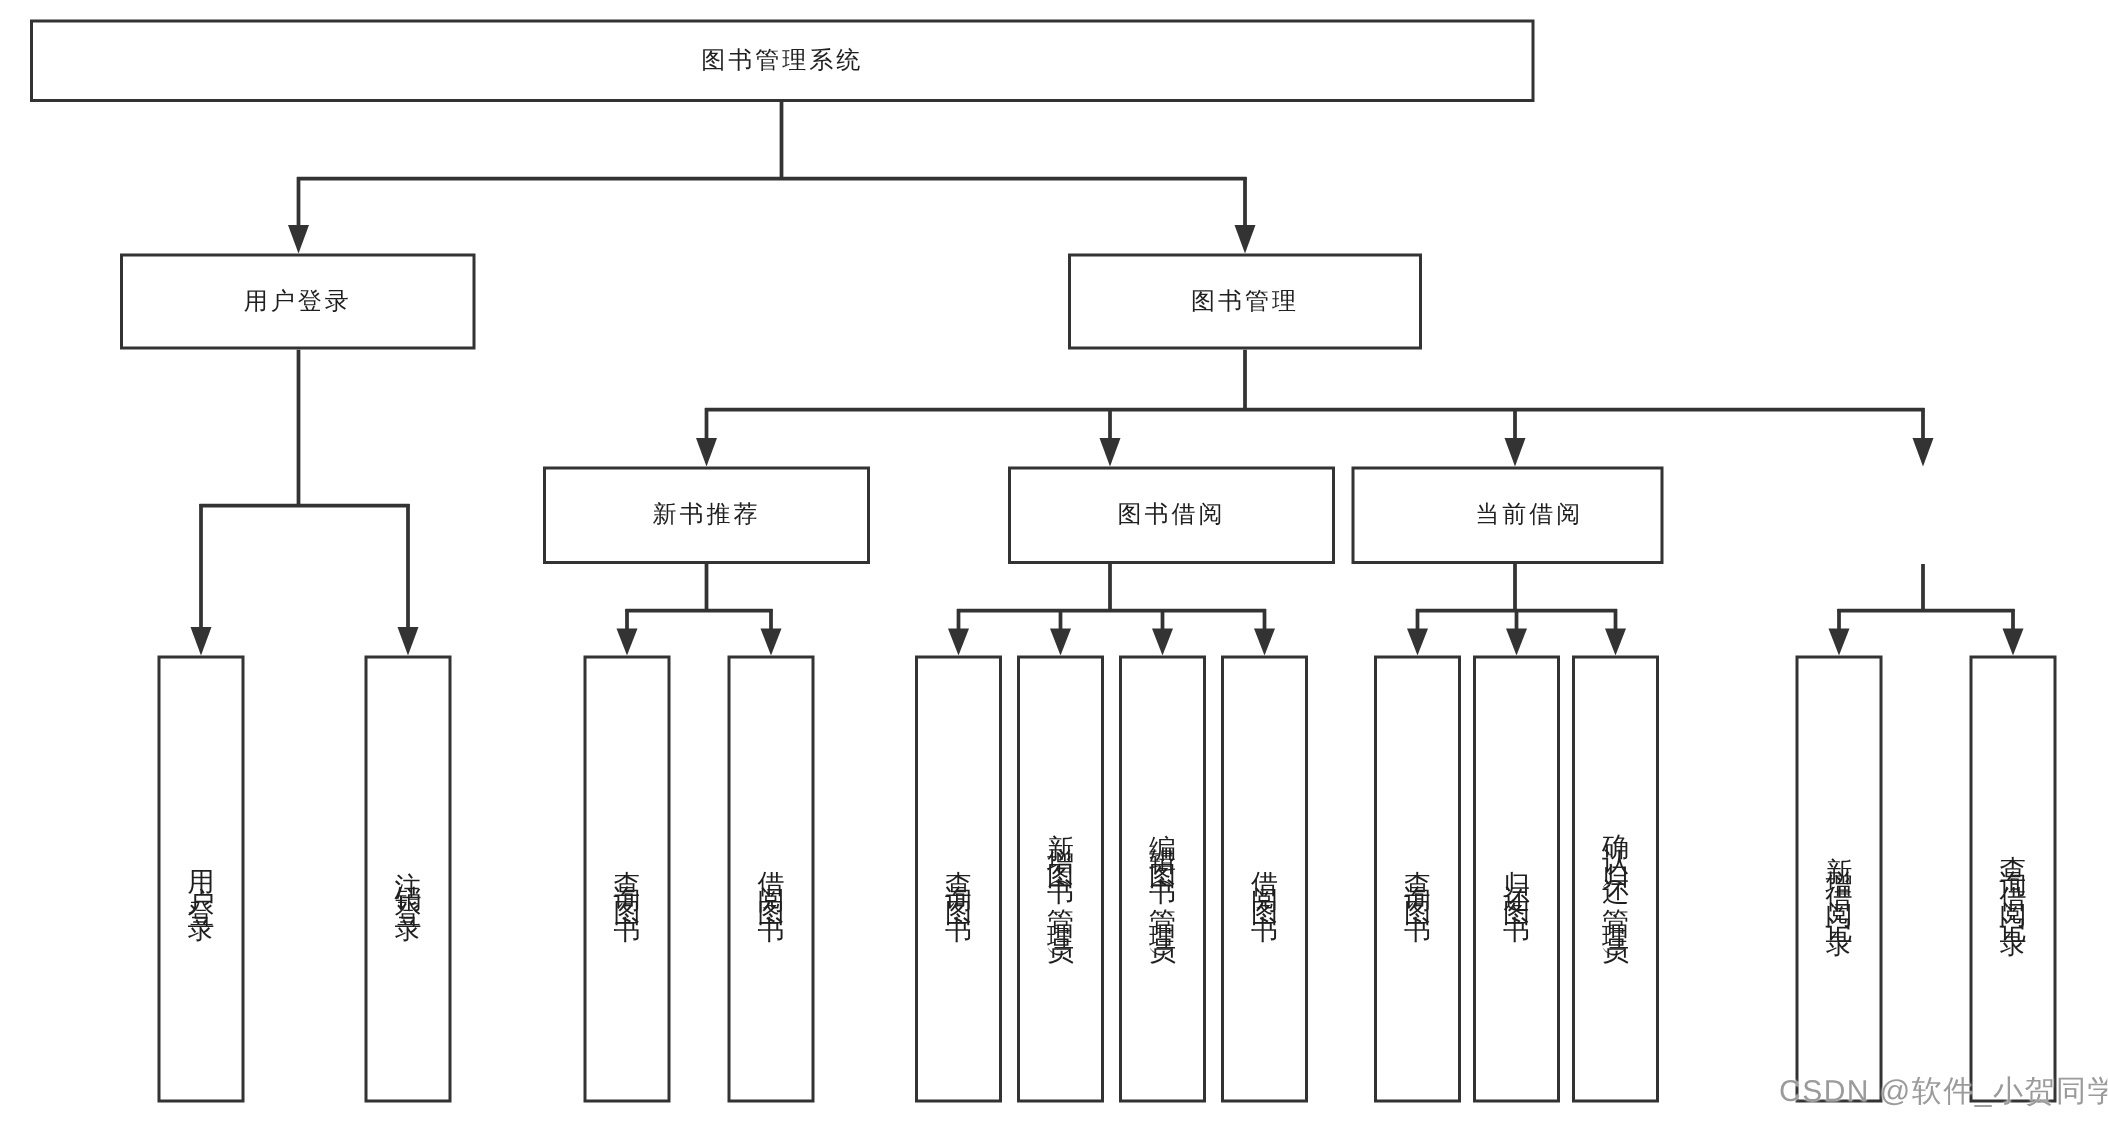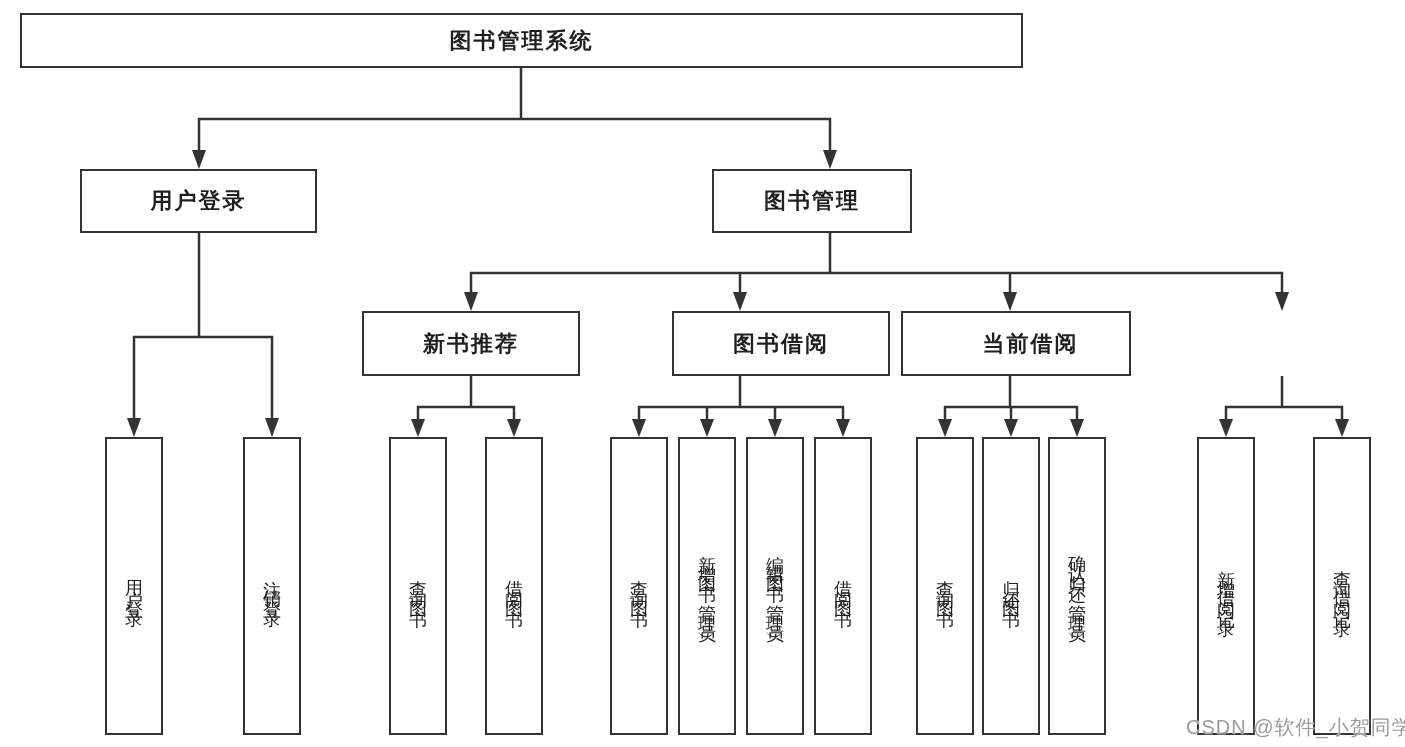--- a/index.html
+++ b/index.html
@@ -21,24 +21,23 @@
   .ah{fill:var(--line);stroke:none;}
   .node{
     position:absolute;
     box-sizing:border-box;
     background:var(--box_bg);
     border:2.5px solid var(--line);
     display:flex;align-items:center;justify-content:center;
     color:var(--text);
   }
   .h-node span{
-    font-size:22px;
+    font-size:16px;
     letter-spacing:2px;
     white-space:nowrap;
-    font-weight:bold;
   }
   .leaf{width:58px;top:437px;height:298px;}
   .leaf span{
     writing-mode:vertical-rl;
     text-orientation:mixed;
     font-size:18px;
     letter-spacing:10px;
     line-height:1;
     white-space:nowrap;
   }
@@ -133,31 +132,31 @@
     </g>
   </svg>
 
   <div class="node h-node" style="left:20px;top:13px;width:1003px;height:55px;">
     <span>图书管理系统</span>
   </div>
 
   <div class="node h-node" style="left:80px;top:169px;width:237px;height:64px;">
     <span>用户登录</span>
   </div>
-  <div class="node h-node" style="left:712px;top:169px;width:200px;height:64px;">
+  <div class="node h-node" style="left:712px;top:169px;width:236px;height:64px;">
     <span>图书管理</span>
   </div>
 
   <div class="node h-node" style="left:362px;top:311px;width:218px;height:65px;">
     <span>新书推荐</span>
   </div>
   <div class="node h-node" style="left:631px;top:311px;width:218px;height:65px;margin-left:41px;">
     <span>图书借阅</span>
   </div>
-  <div class="node h-node" style="left:901px;top:311px;width:230px;height:65px;padding-left:29px;">
+  <div class="node h-node" style="left:901px;top:311px;width:208px;height:65px;padding-left:29px;">
     <span>当前借阅</span>
   </div>
 
   <div class="node leaf" style="left:105px;">
     <span>用户登录</span>
   </div>
   <div class="node leaf" style="left:243px;">
     <span>注销登录</span>
   </div>
 

